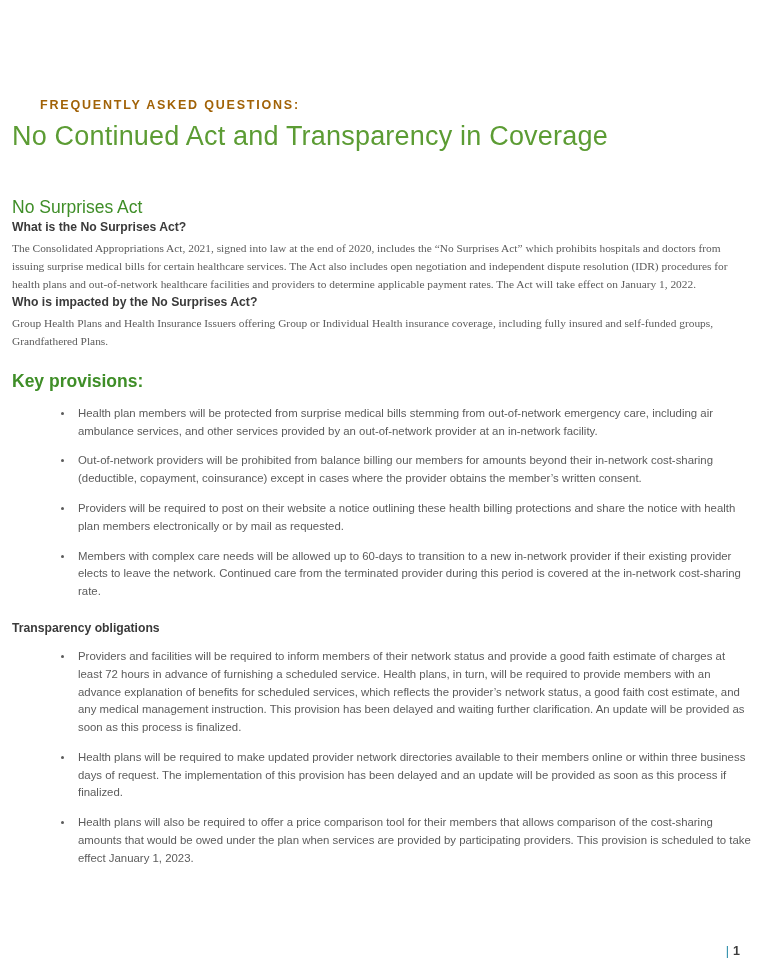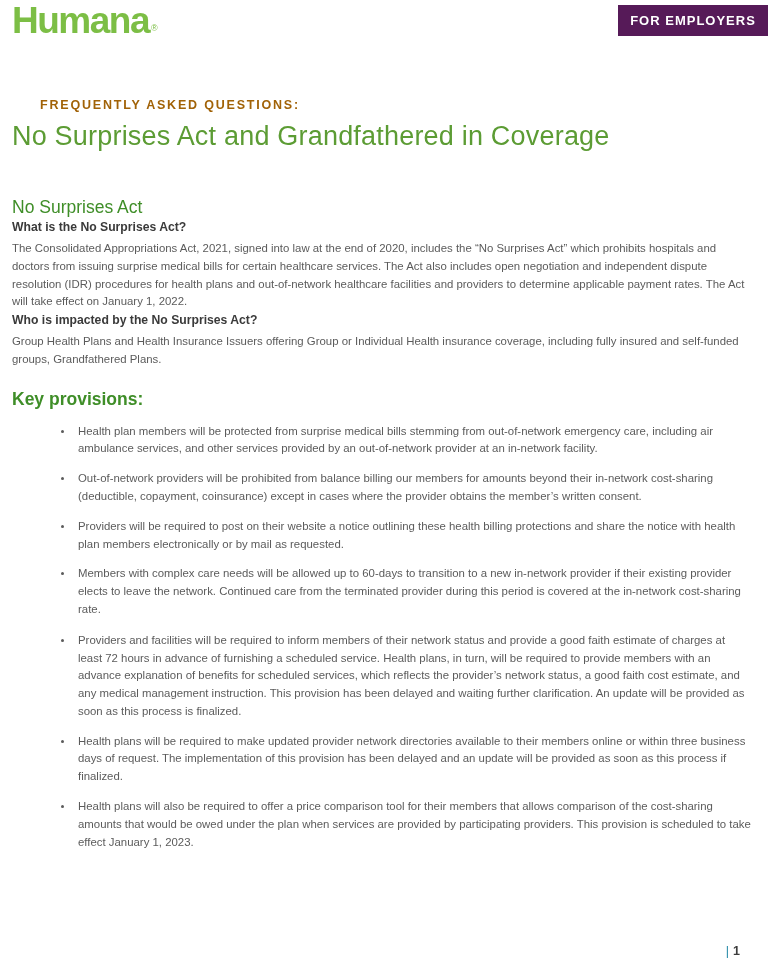--- a/index.html
+++ b/index.html
@@ -96,20 +96,21 @@
     margin-top: 2px;
     font-size: 12.2px;
     font-weight: 700;
     color: #3a3a3a;
   }
   .answer {
     margin-top: 6px;
     font-size: 11.4px;
     color: #5b5b5b;
     line-height: 1.56;
+    font-family: Liberation Serif, serif;
   }
   .bold-subhead {
     margin-top: 20px;
     font-size: 12.2px;
     font-weight: 700;
     color: #3a3a3a;
   }
   ul.bullets {
     margin-top: 13px;
     padding-left: 62px;
@@ -136,50 +137,45 @@
     font-size: 12.5px;
     font-weight: 700;
   }
   .page-footer .sep { color: #2187a5; font-weight: 400; padding-right: 4px; }
   .page-footer .num { color: #3d3d3d; }
 </style>
 </head>
 <body>
 
 <header class="page-header">
-  <div class="logo">
-    <span>Humana</span><span class="reg">®</span>
-  </div>
-  <div class="employers-badge">
-    <span>FOR EMPLOYERS</span>
-  </div>
 </header>
 
 <main class="content">
 
   <div class="eyebrow">FREQUENTLY ASKED QUESTIONS:</div>
-  <h1 class="doc-title">No Surprises Act and Grandfathered in Coverage</h1>
+  <h1 class="doc-title">No Continued Act and Transparency in Coverage</h1>
 
   <h2 class="section-heading">No Surprises Act</h2>
 
   <div class="question">What is the No Surprises Act?</div>
   <p class="answer">The Consolidated Appropriations Act, 2021, signed into law at the end of 2020, includes the “No Surprises Act” which prohibits hospitals and doctors from issuing surprise medical bills for certain healthcare services. The Act also includes open negotiation and independent dispute resolution (IDR) procedures for health plans and out-of-network healthcare facilities and providers to determine applicable payment rates. The Act will take effect on January 1, 2022.</p>
 
   <div class="question">Who is impacted by the No Surprises Act?</div>
   <p class="answer">Group Health Plans and Health Insurance Issuers offering Group or Individual Health insurance coverage, including fully insured and self-funded groups, Grandfathered Plans.</p>
 
   <h2 class="green-subhead">Key provisions:</h2>
 
   <ul class="bullets">
     <li>Health plan members will be protected from surprise medical bills stemming from out-of-network emergency care, including air ambulance services, and other services provided by an out-of-network provider at an in-network facility.</li>
     <li>Out-of-network providers will be prohibited from balance billing our members for amounts beyond their in-network cost-sharing (deductible, copayment, coinsurance) except in cases where the provider obtains the member’s written consent.</li>
     <li>Providers will be required to post on their website a notice outlining these health billing protections and share the notice with health plan members electronically or by mail as requested.</li>
     <li>Members with complex care needs will be allowed up to 60-days to transition to a new in-network provider if their existing provider elects to leave the network. Continued care from the terminated provider during this period is covered at the in-network cost-sharing rate.</li>
   </ul>
 
+  <div class="bold-subhead">Transparency obligations</div>
   <ul class="bullets">
     <li>Providers and facilities will be required to inform members of their network status and provide a good faith estimate of charges at least 72 hours in advance of furnishing a scheduled service. Health plans, in turn, will be required to provide members with an advance explanation of benefits for scheduled services, which reflects the provider’s network status, a good faith cost estimate, and any medical management instruction. This provision has been delayed and waiting further clarification. An update will be provided as soon as this process is finalized.</li>
     <li>Health plans will be required to make updated provider network directories available to their members online or within three business days of request. The implementation of this provision has been delayed and an update will be provided as soon as this process if finalized.</li>
     <li>Health plans will also be required to offer a price comparison tool for their members that allows comparison of the cost-sharing amounts that would be owed under the plan when services are provided by participating providers. This provision is scheduled to take effect January 1, 2023.</li>
   </ul>
 
 </main>
 
 <footer class="page-footer">
   <span class="sep">|</span><span class="num">1</span>

